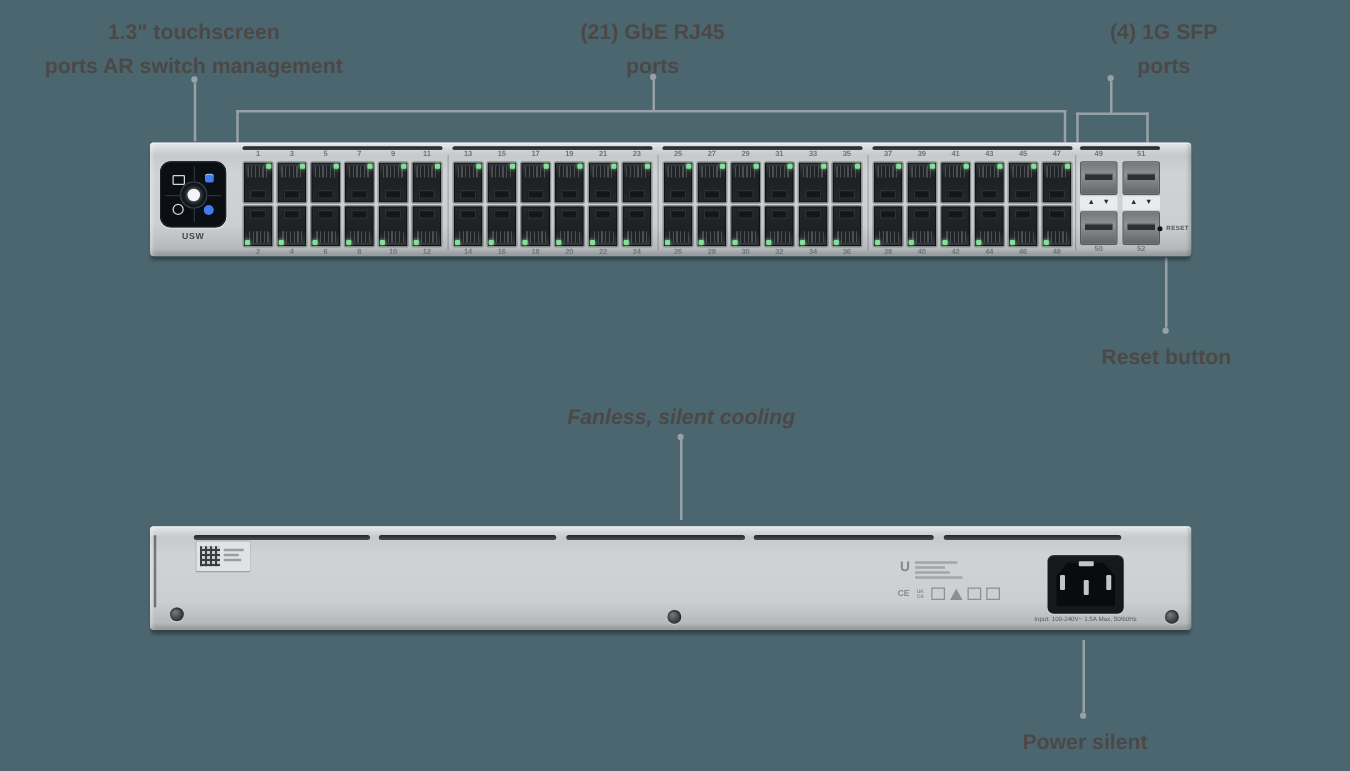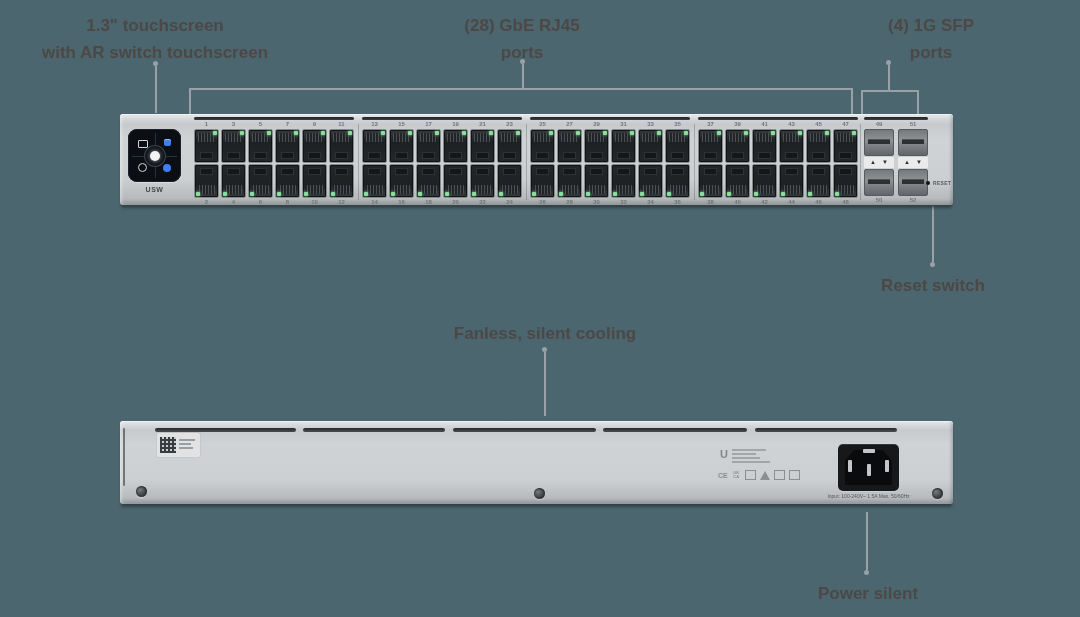--- a/index.html
+++ b/index.html
@@ -111,32 +111,32 @@
          color:#53575a;white-space:nowrap;}
   .sideseam{position:absolute;left:3px;top:7px;width:2px;height:58px;border-radius:1px;background:rgba(38,42,44,.55);}
 </style>
 </head>
 <body>
 
 <div class="stage">
 
   <div class="ann" style="left:155px;top:12px;">
     <div>1.3" touchscreen</div>
-    <div>with AR switch touchscreen</div>
+    <div>ports AR switch management</div>
   </div>
   <div class="ann" style="left:522px;top:12px;">
-    <div>(28) GbE RJ45</div>
+    <div>(21) GbE RJ45</div>
     <div>ports</div>
   </div>
   <div class="ann" style="left:931px;top:12px;">
     <div>(4) 1G SFP</div>
     <div>ports</div>
   </div>
-  <div class="ann" style="left:933px;top:272px;">Reset switch</div>
-  <div class="ann" style="left:545px;top:320px;">Fanless, silent cooling</div>
+  <div class="ann" style="left:933px;top:272px;">Reset button</div>
+  <div class="ann" style="left:545px;top:320px;font-style:italic;">Fanless, silent cooling</div>
   <div class="ann" style="left:868px;top:580px;">Power silent</div>
 
   <span class="dot" style="left:153px;top:61px;"></span>
   <span class="lead" style="left:155px;top:66px;height:47px;"></span>
 
   <span class="dot" style="left:520px;top:59px;"></span>
   <span class="lead" style="left:522px;top:64px;height:25px;"></span>
   <span class="lead h" style="left:189px;top:88px;width:664px;"></span>
   <span class="lead" style="left:189px;top:88px;height:26px;"></span>
   <span class="lead" style="left:851px;top:88px;height:26px;"></span>

